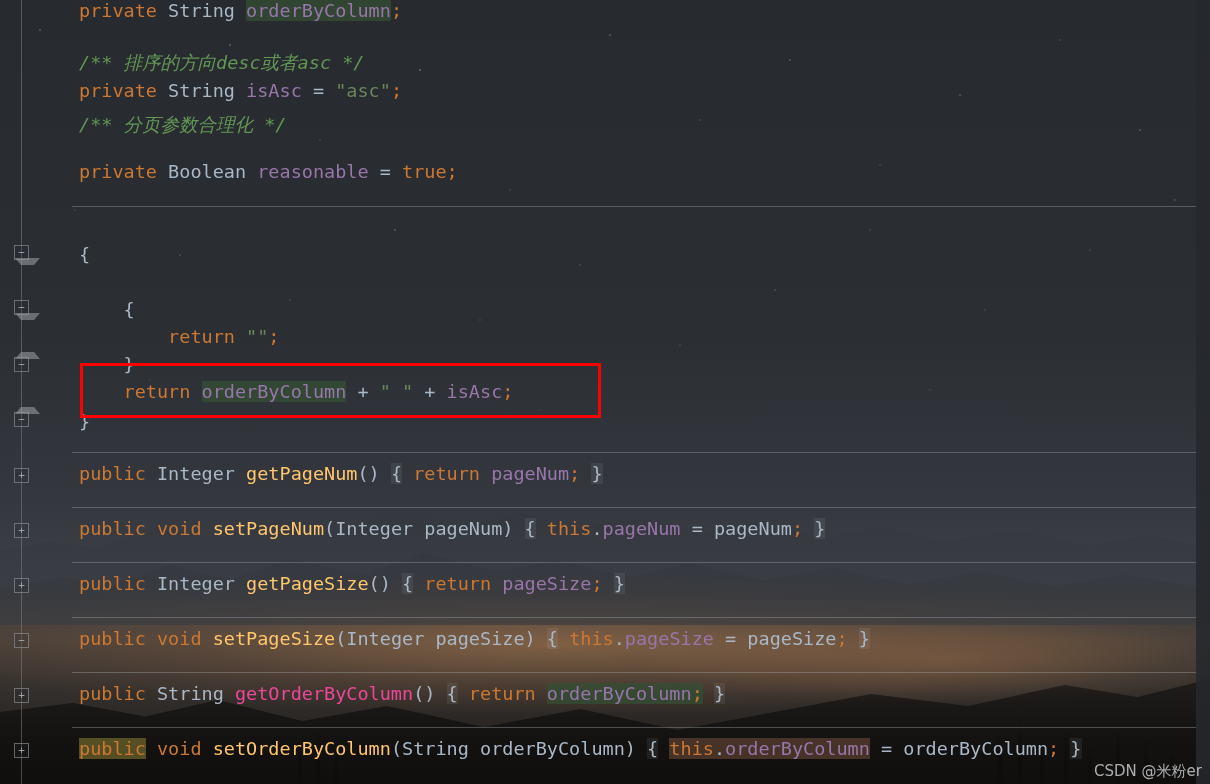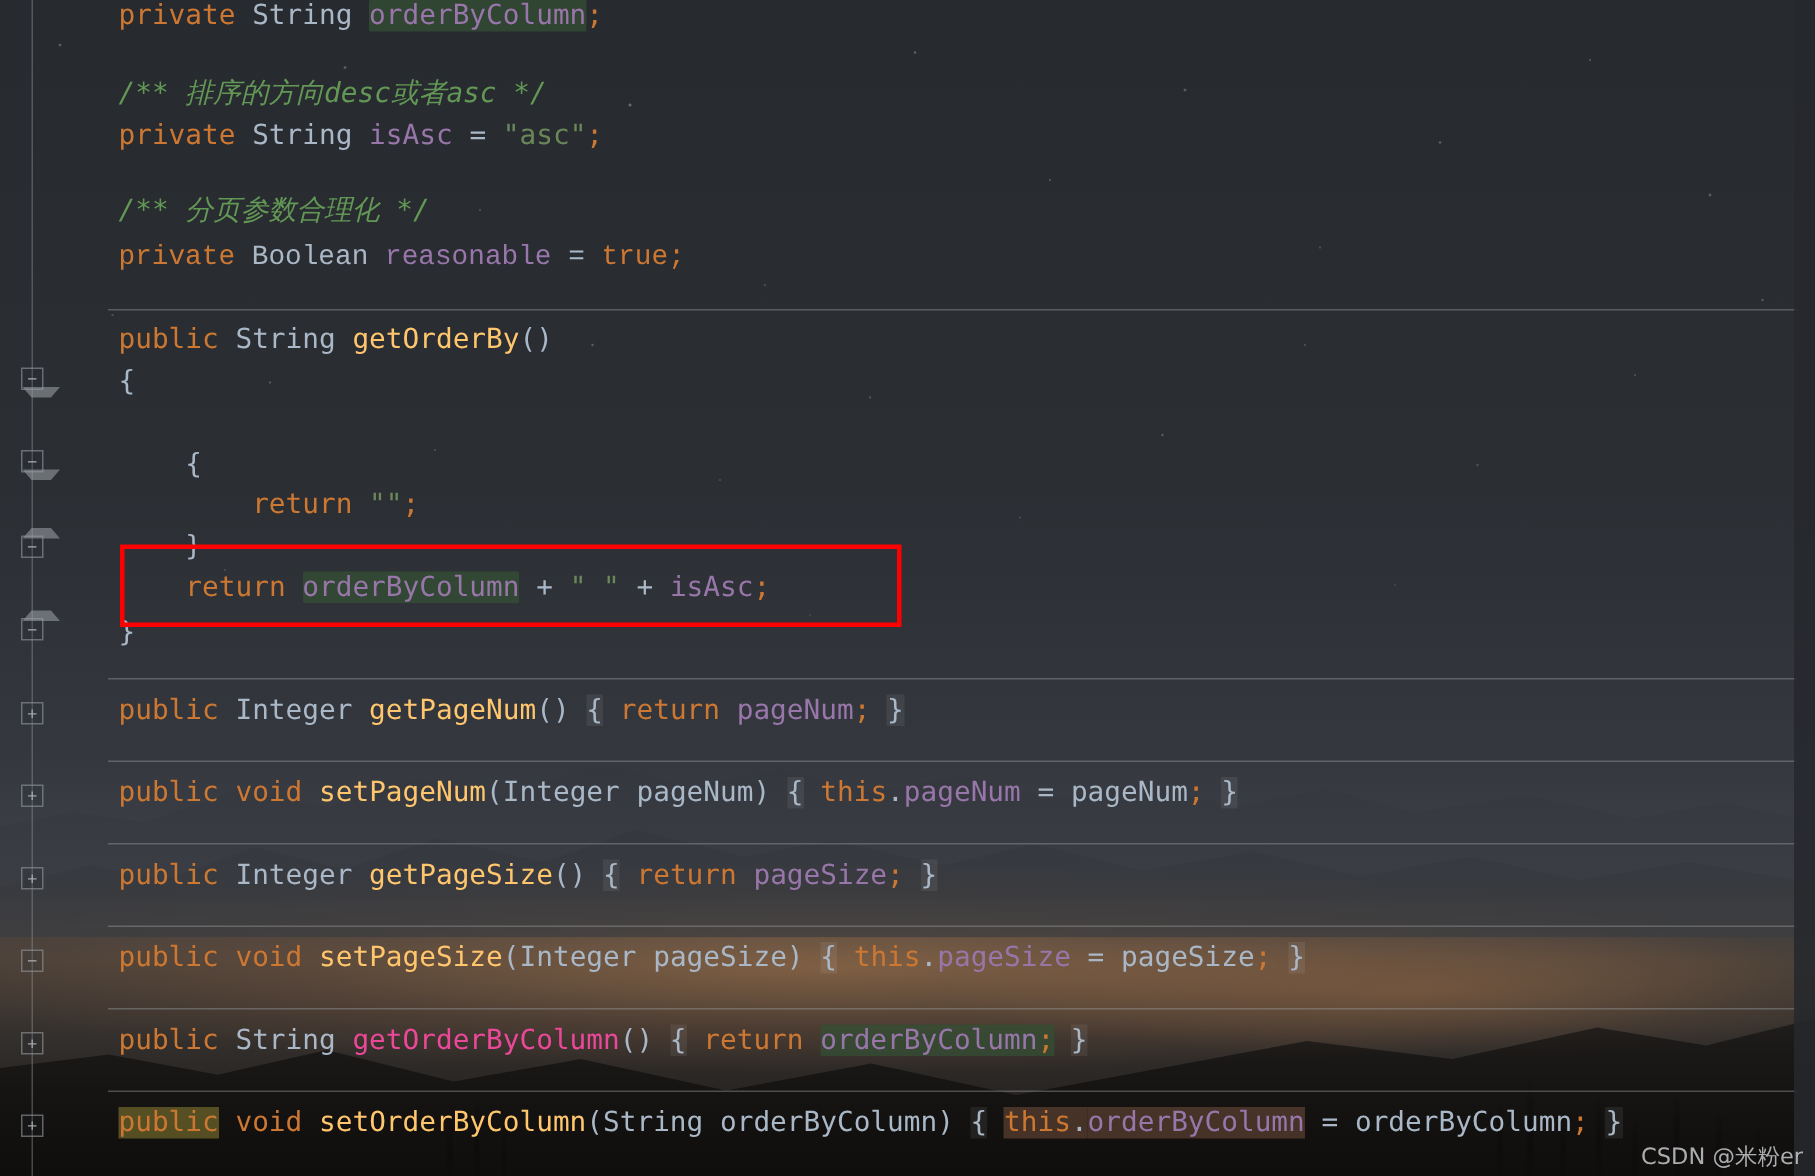--- a/index.html
+++ b/index.html
@@ -296,23 +296,22 @@
         <div class="sep" style="top: 562px;"></div>
         <div class="sep" style="top: 617px;"></div>
         <div class="sep" style="top: 672px;"></div>
         <div class="sep" style="top: 727px;"></div>
       </div>
 
     <div class="code-layer" id="code-layer">
         <div class="line" style="top: 0px;"><span class="kw">private</span><span class="punc"> </span><span class="type">String</span><span class="punc"> </span><span class="fld hl-ident">orderByColumn</span><span class="kw">;</span></div>
         <div class="line" style="top: 52px;"><span class="cmt">/** 排序的方向desc或者asc */</span></div>
         <div class="line" style="top: 80px;"><span class="kw">private</span><span class="punc"> </span><span class="type">String</span><span class="punc"> </span><span class="fld">isAsc</span><span class="punc"> = </span><span class="str">"asc"</span><span class="kw">;</span></div>
-        <div class="line" style="top: 130px;"><span class="cmt">/** 分页参数合理化 */</span></div>
-        <div class="line" style="top: 161px; font-family: Liberation Mono, monospace;"><span class="kw">private</span><span class="punc"> </span><span class="type">Boolean</span><span class="punc"> </span><span class="fld">reasonable</span><span class="punc"> = </span><span class="kw">true</span><span class="kw">;</span></div>
-        <div class="line" style="top: 216px;"><span class="kw">public</span><span class="punc"> </span><span class="type">String</span><span class="punc"> </span><span class="fn">getOrderBy</span><span class="punc">()</span></div>
+        <div class="line" style="top: 114px;"><span class="cmt">/** 分页参数合理化 */</span></div>
+        <div class="line" style="top: 161px;"><span class="kw">private</span><span class="punc"> </span><span class="type">Boolean</span><span class="punc"> </span><span class="fld">reasonable</span><span class="punc"> = </span><span class="kw">true</span><span class="kw">;</span></div>
         <div class="line" style="top: 244px;"><span class="punc">{</span></div>
         <div class="line" style="top: 299px;"><span class="punc">    {</span></div>
         <div class="line" style="top: 326px;"><span class="punc">        </span><span class="kw">return</span><span class="punc"> </span><span class="str">""</span><span class="kw">;</span></div>
         <div class="line" style="top: 354px;"><span class="punc">    }</span></div>
         <div class="line" style="top: 381px;"><span class="punc">    </span><span class="kw">return</span><span class="punc"> </span><span class="fld hl-ident">orderByColumn</span><span class="punc"> + </span><span class="str">" "</span><span class="punc"> + </span><span class="fld">isAsc</span><span class="kw">;</span></div>
         <div class="line" style="top: 411px;"><span class="punc">}</span></div>
         <div class="line" style="top: 463px;"><span class="kw">public</span><span class="punc"> </span><span class="type">Integer</span><span class="punc"> </span><span class="fn">getPageNum</span><span class="punc">()</span><span class="punc"> </span><span class="punc hl-brace">{</span><span class="punc"> </span><span class="kw">return</span><span class="punc"> </span><span class="fld">pageNum</span><span class="kw">;</span><span class="punc"> </span><span class="punc hl-brace">}</span></div>
         <div class="line" style="top: 518px;"><span class="kw">public</span><span class="punc"> </span><span class="kw">void</span><span class="punc"> </span><span class="fn">setPageNum</span><span class="punc">(</span><span class="type">Integer</span><span class="punc"> </span><span class="id">pageNum</span><span class="punc">)</span><span class="punc"> </span><span class="punc hl-brace">{</span><span class="punc"> </span><span class="kw">this</span><span class="punc">.</span><span class="fld">pageNum</span><span class="punc"> = </span><span class="id">pageNum</span><span class="kw">;</span><span class="punc"> </span><span class="punc hl-brace">}</span></div>
         <div class="line" style="top: 573px;"><span class="kw">public</span><span class="punc"> </span><span class="type">Integer</span><span class="punc"> </span><span class="fn">getPageSize</span><span class="punc">()</span><span class="punc"> </span><span class="punc hl-brace">{</span><span class="punc"> </span><span class="kw">return</span><span class="punc"> </span><span class="fld">pageSize</span><span class="kw">;</span><span class="punc"> </span><span class="punc hl-brace">}</span></div>
         <div class="line" style="top: 628px;"><span class="kw">public</span><span class="punc"> </span><span class="kw">void</span><span class="punc"> </span><span class="fn">setPageSize</span><span class="punc">(</span><span class="type">Integer</span><span class="punc"> </span><span class="id">pageSize</span><span class="punc">)</span><span class="punc"> </span><span class="punc hl-brace">{</span><span class="punc"> </span><span class="kw">this</span><span class="punc">.</span><span class="fld">pageSize</span><span class="punc"> = </span><span class="id">pageSize</span><span class="kw">;</span><span class="punc"> </span><span class="punc hl-brace">}</span></div>

